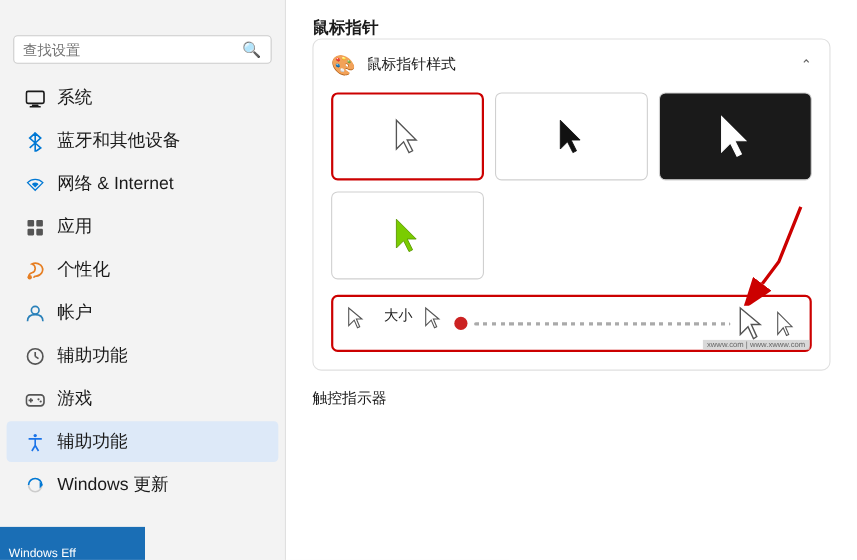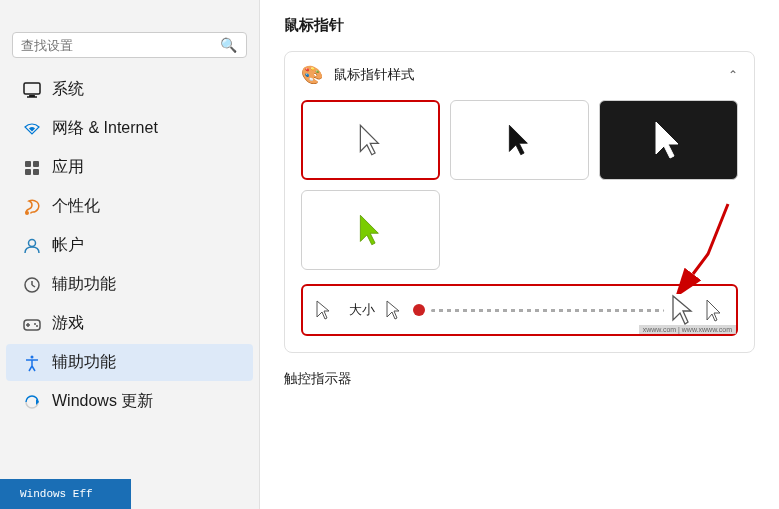--- a/index.html
+++ b/index.html
@@ -78,21 +78,20 @@
       flex: 1;
       background: #fff;
       overflow-y: auto;
       padding: 16px 24px;
     }
 
     .section-title {
       font-size: 15px;
       font-weight: 600;
       color: #1a1a1a;
-      margin-bottom: 16px;
     }
 
     .cursor-style-section {
       border: 1px solid #e0e0e0;
       border-radius: 8px;
       padding: 12px 16px 16px 16px;
       margin-bottom: 16px;
     }
 
     .section-header {
@@ -157,21 +156,21 @@
       width: 36px;
       height: 36px;
     }
 
     
     .size-row {
       border: 2px solid #cc0000;
       border-radius: 6px;
       padding: 8px 12px;
       display: flex;
-      align-items: center;
+      align-items: flex-start;
       gap: 10px;
       position: relative;
     }
 
     .size-label {
       font-size: 13px;
       color: #1a1a1a;
       margin-left: 6px;
     }
 
@@ -208,20 +207,28 @@
     <span class="nav-icon">
       <svg width="18" height="18" viewBox="0 0 18 18" fill="none">
         <rect x="1" y="2" width="16" height="11" rx="1.5" stroke="#1a1a1a" stroke-width="1.5" fill="none"></rect>
         <rect x="6" y="14" width="6" height="2" rx="0.5" fill="#1a1a1a"></rect>
         <line x1="4" y1="16" x2="14" y2="16" stroke="#1a1a1a" stroke-width="1.5"></line>
       </svg>
     </span>
     <span>系统</span>
   </div>
 
+  <div class="nav-item">
+    <span class="nav-icon">
+      <svg width="14" height="18" viewBox="0 0 14 18" fill="#0078d4">
+        <path d="M7 1 L12 5.5 L7 10 L7 1Z M7 10 L12 14.5 L7 18 L7 10Z M7 1 L2 5.5 L7 10 M7 10 L2 14.5" stroke="#0078d4" stroke-width="1.5" fill="none"></path>
+      </svg>
+    </span>
+    <span>蓝牙和其他设备</span>
+  </div>
 
   <div class="nav-item">
     <span class="nav-icon">
       <svg width="18" height="18" viewBox="0 0 18 18" fill="none">
         <path d="M9 4C5 4 2 7 2 7L9 14L16 7C16 7 13 4 9 4Z" stroke="#0078d4" stroke-width="1.2" fill="none"></path>
         <path d="M9 7C7 7 6 8.5 6 8.5L9 11.5L12 8.5C12 8.5 11 7 9 7Z" fill="#0078d4"></path>
       </svg>
     </span>
     <span>网络 &amp; Internet</span>
   </div>
@@ -388,15 +395,15 @@
         <path d="M80 10 L60 60 L45 80" stroke="#cc0000" stroke-width="3" fill="none" marker-end="url(#arrowhead)"></path>
       </svg>
     </div>
   </div>
 
   <div style="margin-top:12px;">
     <span class="touch-section-title">触控指示器</span>
   </div>
 </div>
 
-<div style="position:fixed;bottom:0;left:0;width:131px;height:30px;background:#1a6eb5;display:flex;align-items:center;padding-left:20px;font-family:Liberation Mono, monospace;">
+<div style="position:fixed;bottom:0;left:0;width:131px;height:30px;background:#1a6eb5;display:flex;align-items:flex-end;padding-left:8px;">
   <span style="color:#fff;font-size:11px;">Windows Eff</span>
 </div>
 
 </body></html>

